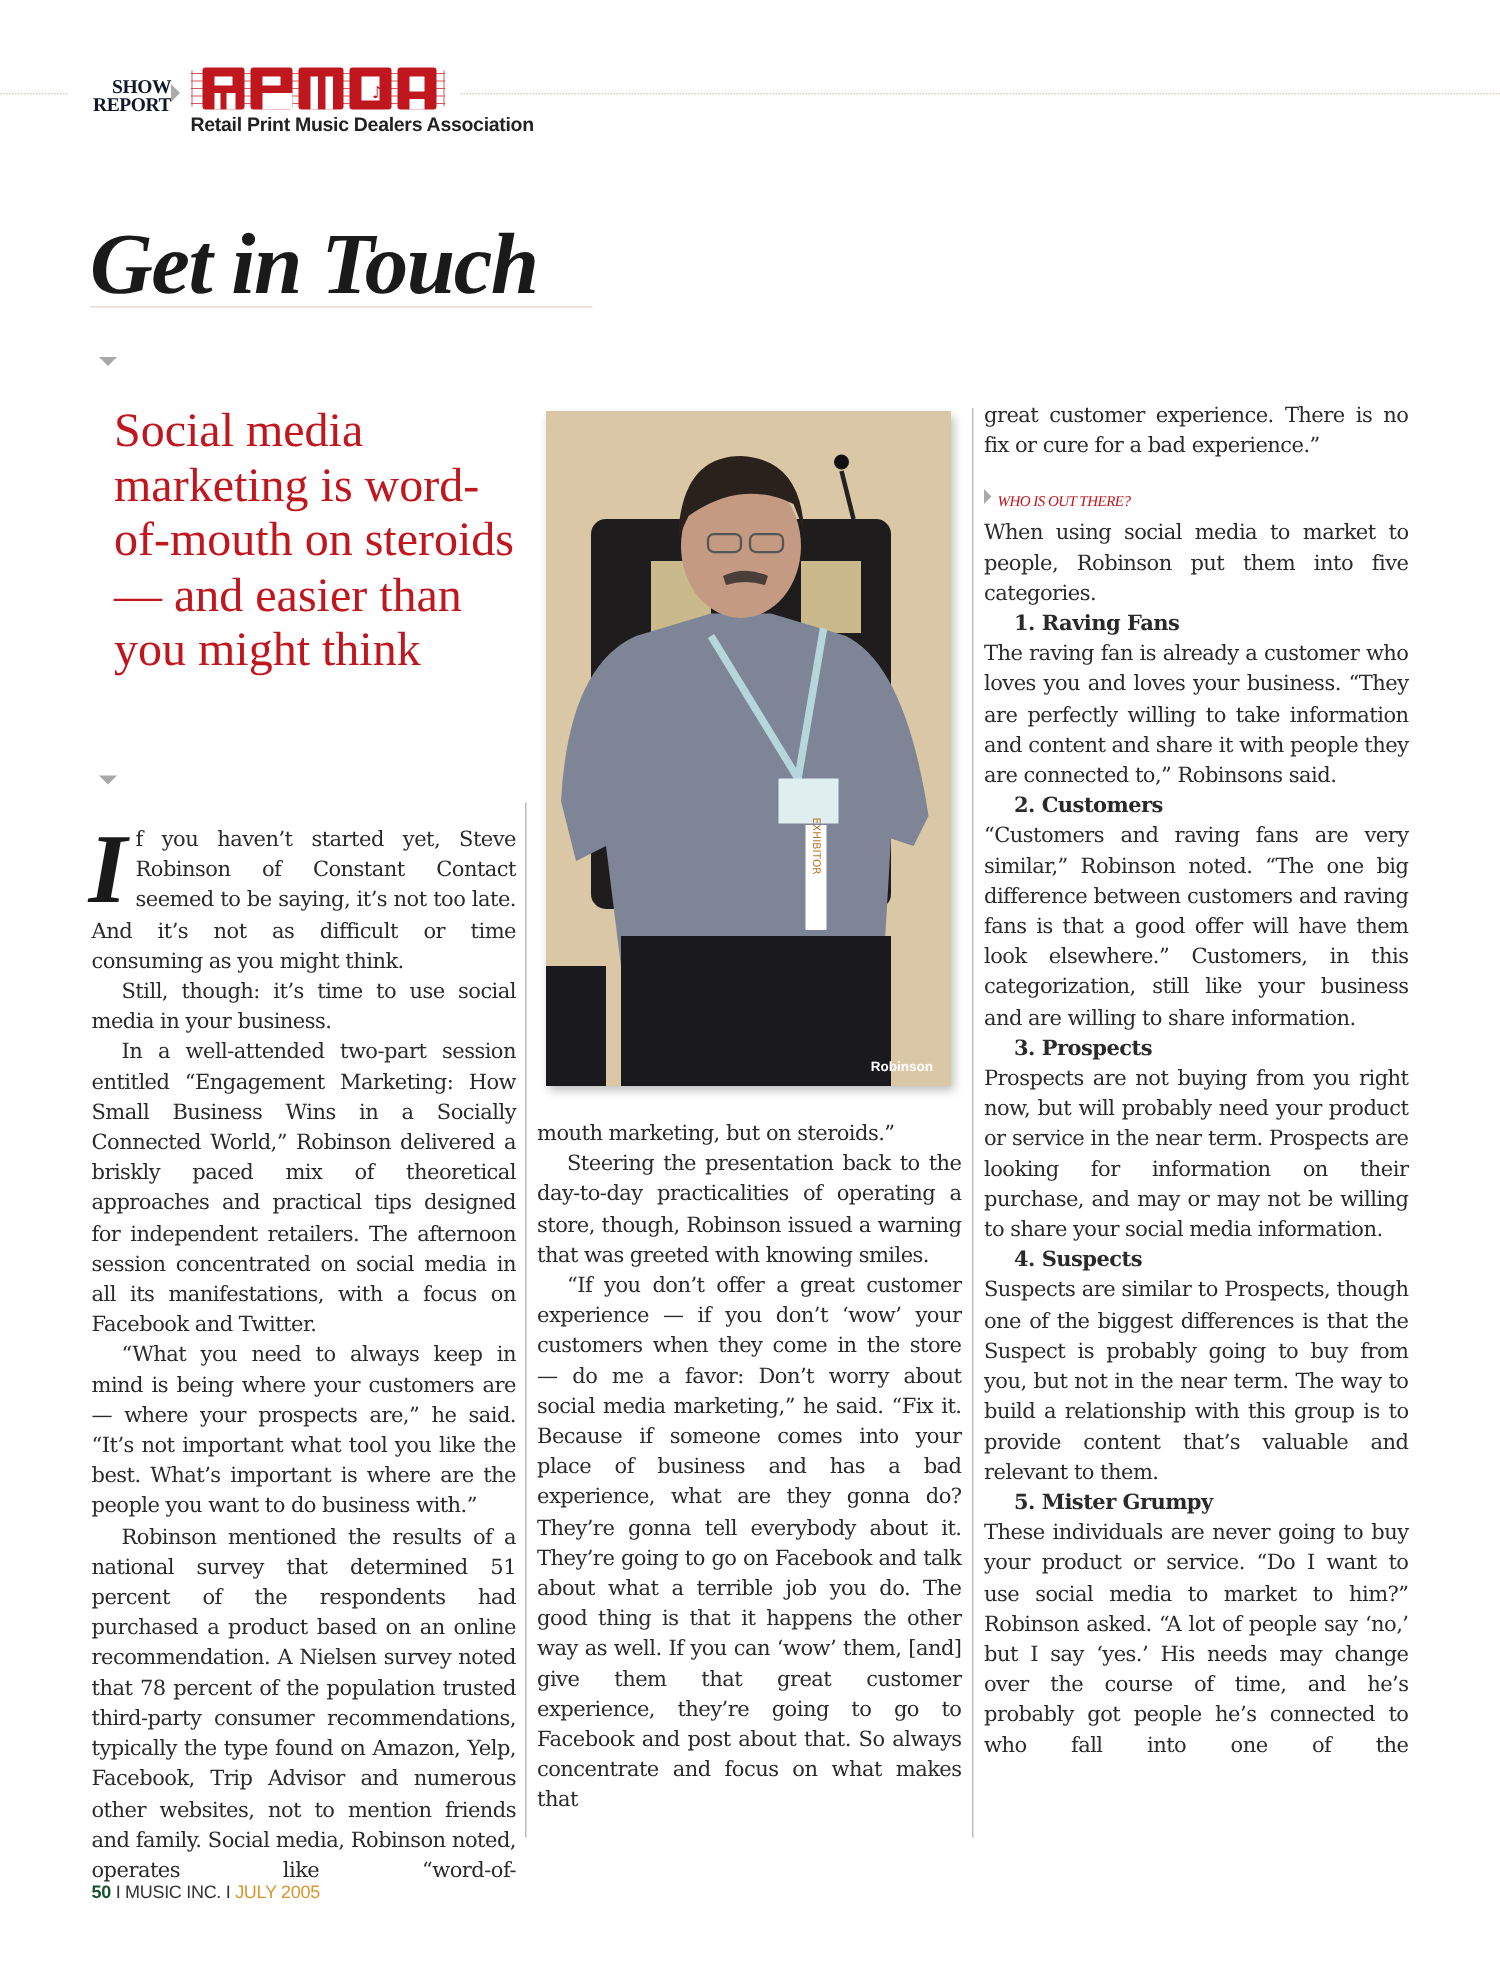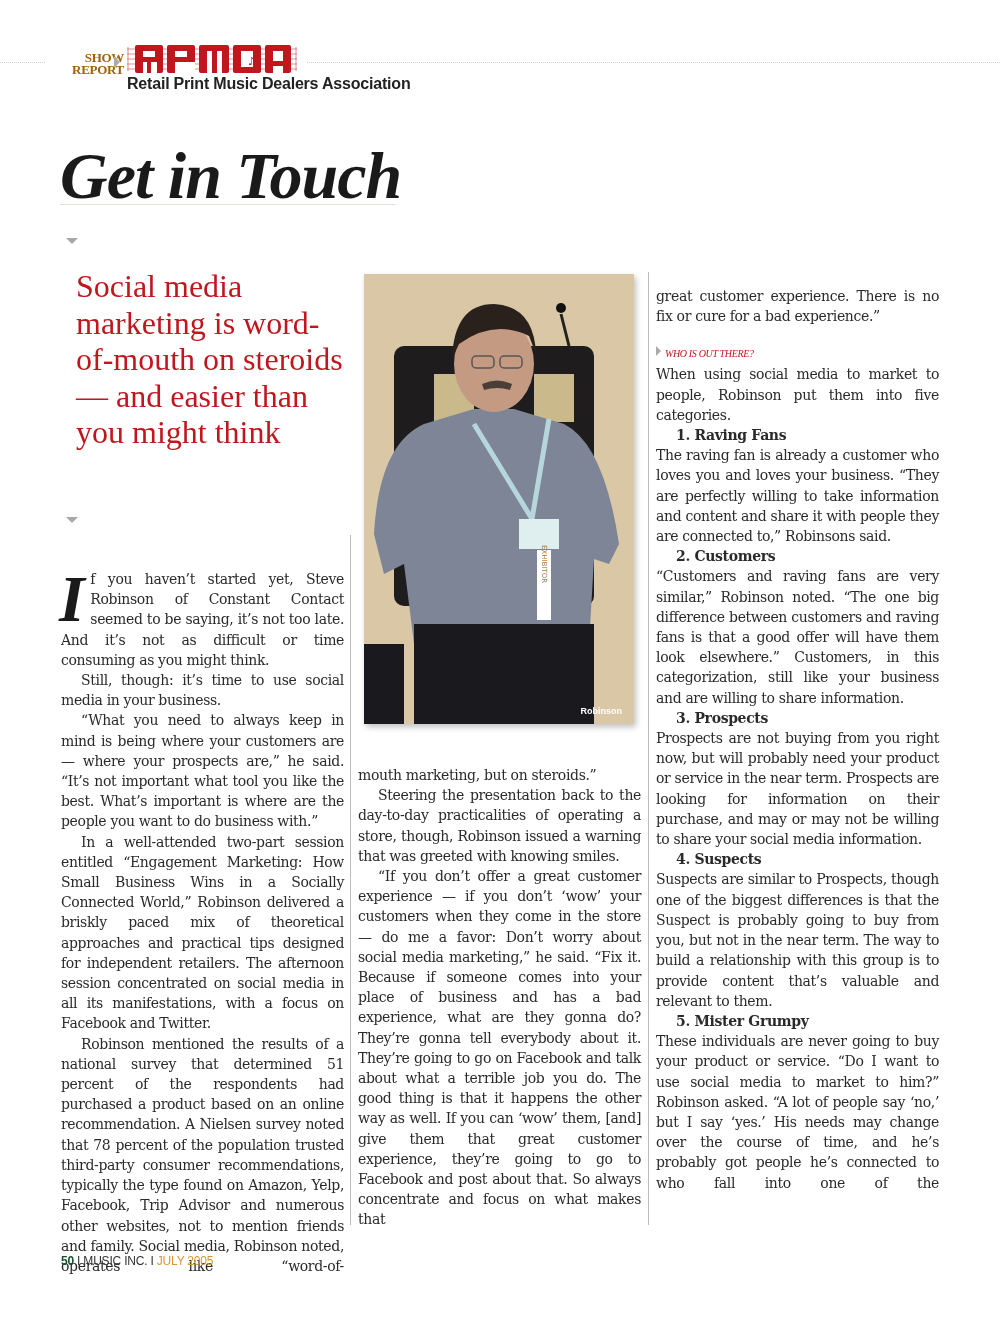--- a/index.html
+++ b/index.html
@@ -1,33 +1,33 @@
 <!DOCTYPE html>
 <html><head>
 <meta charset="utf-8">
 <style>
   html, body { margin:0; padding:0; background:#fff; }
   body { width:1000px; height:1318px; position:relative; overflow:hidden;
          font-family:"DejaVu Serif", serif; color:#2a2a2a; }
   .hdr-rule { position:absolute; top:62px; height:1px; border-top:1px dotted #d8cfc8; }
-  .show-report { position:absolute; left:58px; top:52px; width:66px; text-align:right;
-         font-family:"Liberation Serif", serif; font-weight:bold; font-size:13px; line-height:12px; color:#a16207; letter-spacing:-0.3px; }
+  .show-report { position:absolute; left:48px; top:52px; width:66px; text-align:right;
+         font-family:"Liberation Serif", serif; font-weight:bold; font-size:13px; line-height:12px; color:#0f172a; letter-spacing:-0.3px; }
   .hdr-arrow { position:absolute; left:114px; top:56px; width:0; height:0;
          border-top:6px solid transparent; border-bottom:6px solid transparent; border-left:6px solid #aaa; }
   .logo { position:absolute; left:127px; top:44px; width:170px; height:30px; }
   .logo-sub { position:absolute; left:127px; top:75px; font-family:"Liberation Sans", sans-serif; font-weight:bold;
-         font-size:16px; color:#222; letter-spacing:-0.2px; white-space:nowrap; }
+         font-size:13px; color:#222; letter-spacing:-0.2px; white-space:nowrap; }
   .title { position:absolute; left:60px; top:140px; font-family:"Liberation Serif", serif; font-style:italic;
-         font-size:66px; color:#1a1a1a; letter-spacing:-1px; line-height:72px; }
+         font-size:58px; color:#1a1a1a; letter-spacing:-1px; line-height:72px; }
   .title-rule { position:absolute; left:60px; top:204px; width:335px; border-top:1px solid #e8dcd5; }
   .tri-down { position:absolute; width:0; height:0; border-left:6px solid transparent; border-right:6px solid transparent; border-top:6px solid #a8a8a8; }
   .deck { position:absolute; left:76px; top:268px; width:280px; font-family:"Liberation Serif", serif;
          font-size:32px; line-height:36.5px; color:#c0161e; }
   .col { position:absolute; font-size:14px; line-height:20.2px; text-align:justify; font-family:"DejaVu Serif", serif;
-         letter-spacing:-0.35px; color:#2a2a2a;margin-top:19px; }
+         letter-spacing:-0.35px; color:#2a2a2a; }
   .col p { margin:0; text-indent:20px; }
   .col p.noind { text-indent:0; }
   .col1 { left:61px; top:550px; width:283px; }
   .col2 { left:358px; top:746px; width:283px; }
   .col3 { left:656px; top:267px; width:283px; }
   .dropcap { float:left; font-family:"Liberation Serif", serif; font-style:italic; font-weight:bold; font-size:66px;
          line-height:52px; margin:4px 6px 0 -2px; color:#1a1a1a; }
   .vrule { position:absolute; border-left:1px solid #bdbdbd; }
   .photo { position:absolute; left:364px; top:274px; width:270px; height:450px; overflow:hidden;
          box-shadow:2px 3px 6px rgba(0,0,0,0.25); background:#737373; }
@@ -88,22 +88,22 @@
 <h1 class="title" style="margin:0;">Get in Touch</h1>
 <div class="title-rule"></div>
 <div class="tri-down" style="left:66px; top:238px;"></div>
 
 <div class="deck">Social media marketing is word-of-mouth on steroids — and easier than you might think</div>
 <div class="tri-down" style="left:66px; top:517px;"></div>
 
 <div class="col col1">
   <p class="noind"><span class="dropcap">I</span><span>f you haven’t started yet, Steve Robinson of Constant Contact seemed to be saying, it’s not too late. And it’s not as difficult or time consuming as you might think.</span></p>
   <p>Still, though: it’s time to use social media in your business.</p>
+  <p>In a well-attended two-part session entitled “Engagement Marketing: How Small Business Wins in a Socially Connected World,” Robinson delivered a briskly paced mix of theoretical approaches and practical tips designed for independent retailers. The afternoon session concentrated on social media in all its manifestations, with a focus on Facebook and Twitter.</p>
   <p>“What you need to always keep in mind is being where your customers are — where your prospects are,” he said. “It’s not important what tool you like the best. What’s important is where are the people you want to do business with.”</p>
-  <p>In a well-attended two-part session entitled “Engagement Marketing: How Small Business Wins in a Socially Connected World,” Robinson delivered a briskly paced mix of theoretical approaches and practical tips designed for independent retailers. The afternoon session concentrated on social media in all its manifestations, with a focus on Facebook and Twitter.</p>
   <p style="text-align-last:justify;">Robinson mentioned the results of a national survey that determined 51 percent of the respondents had purchased a product based on an online recommendation. A Nielsen survey noted that 78 percent of the population trusted third-party consumer recommendations, typically the type found on Amazon, Yelp, Facebook, Trip Advisor and numerous other websites, not to mention friends and family. Social media, Robinson noted, operates like “word-of-</p>
 </div>
 
 <div class="vrule" style="left:350px; top:535px; height:690px;"></div>
 
 <div class="photo">
   <svg width="270" height="450" viewBox="0 0 270 450">
     <rect width="270" height="450" fill="#d9c7a6"></rect>
 
     <rect x="30" y="72" width="200" height="260" rx="10" fill="#1e1c1c"></rect>

